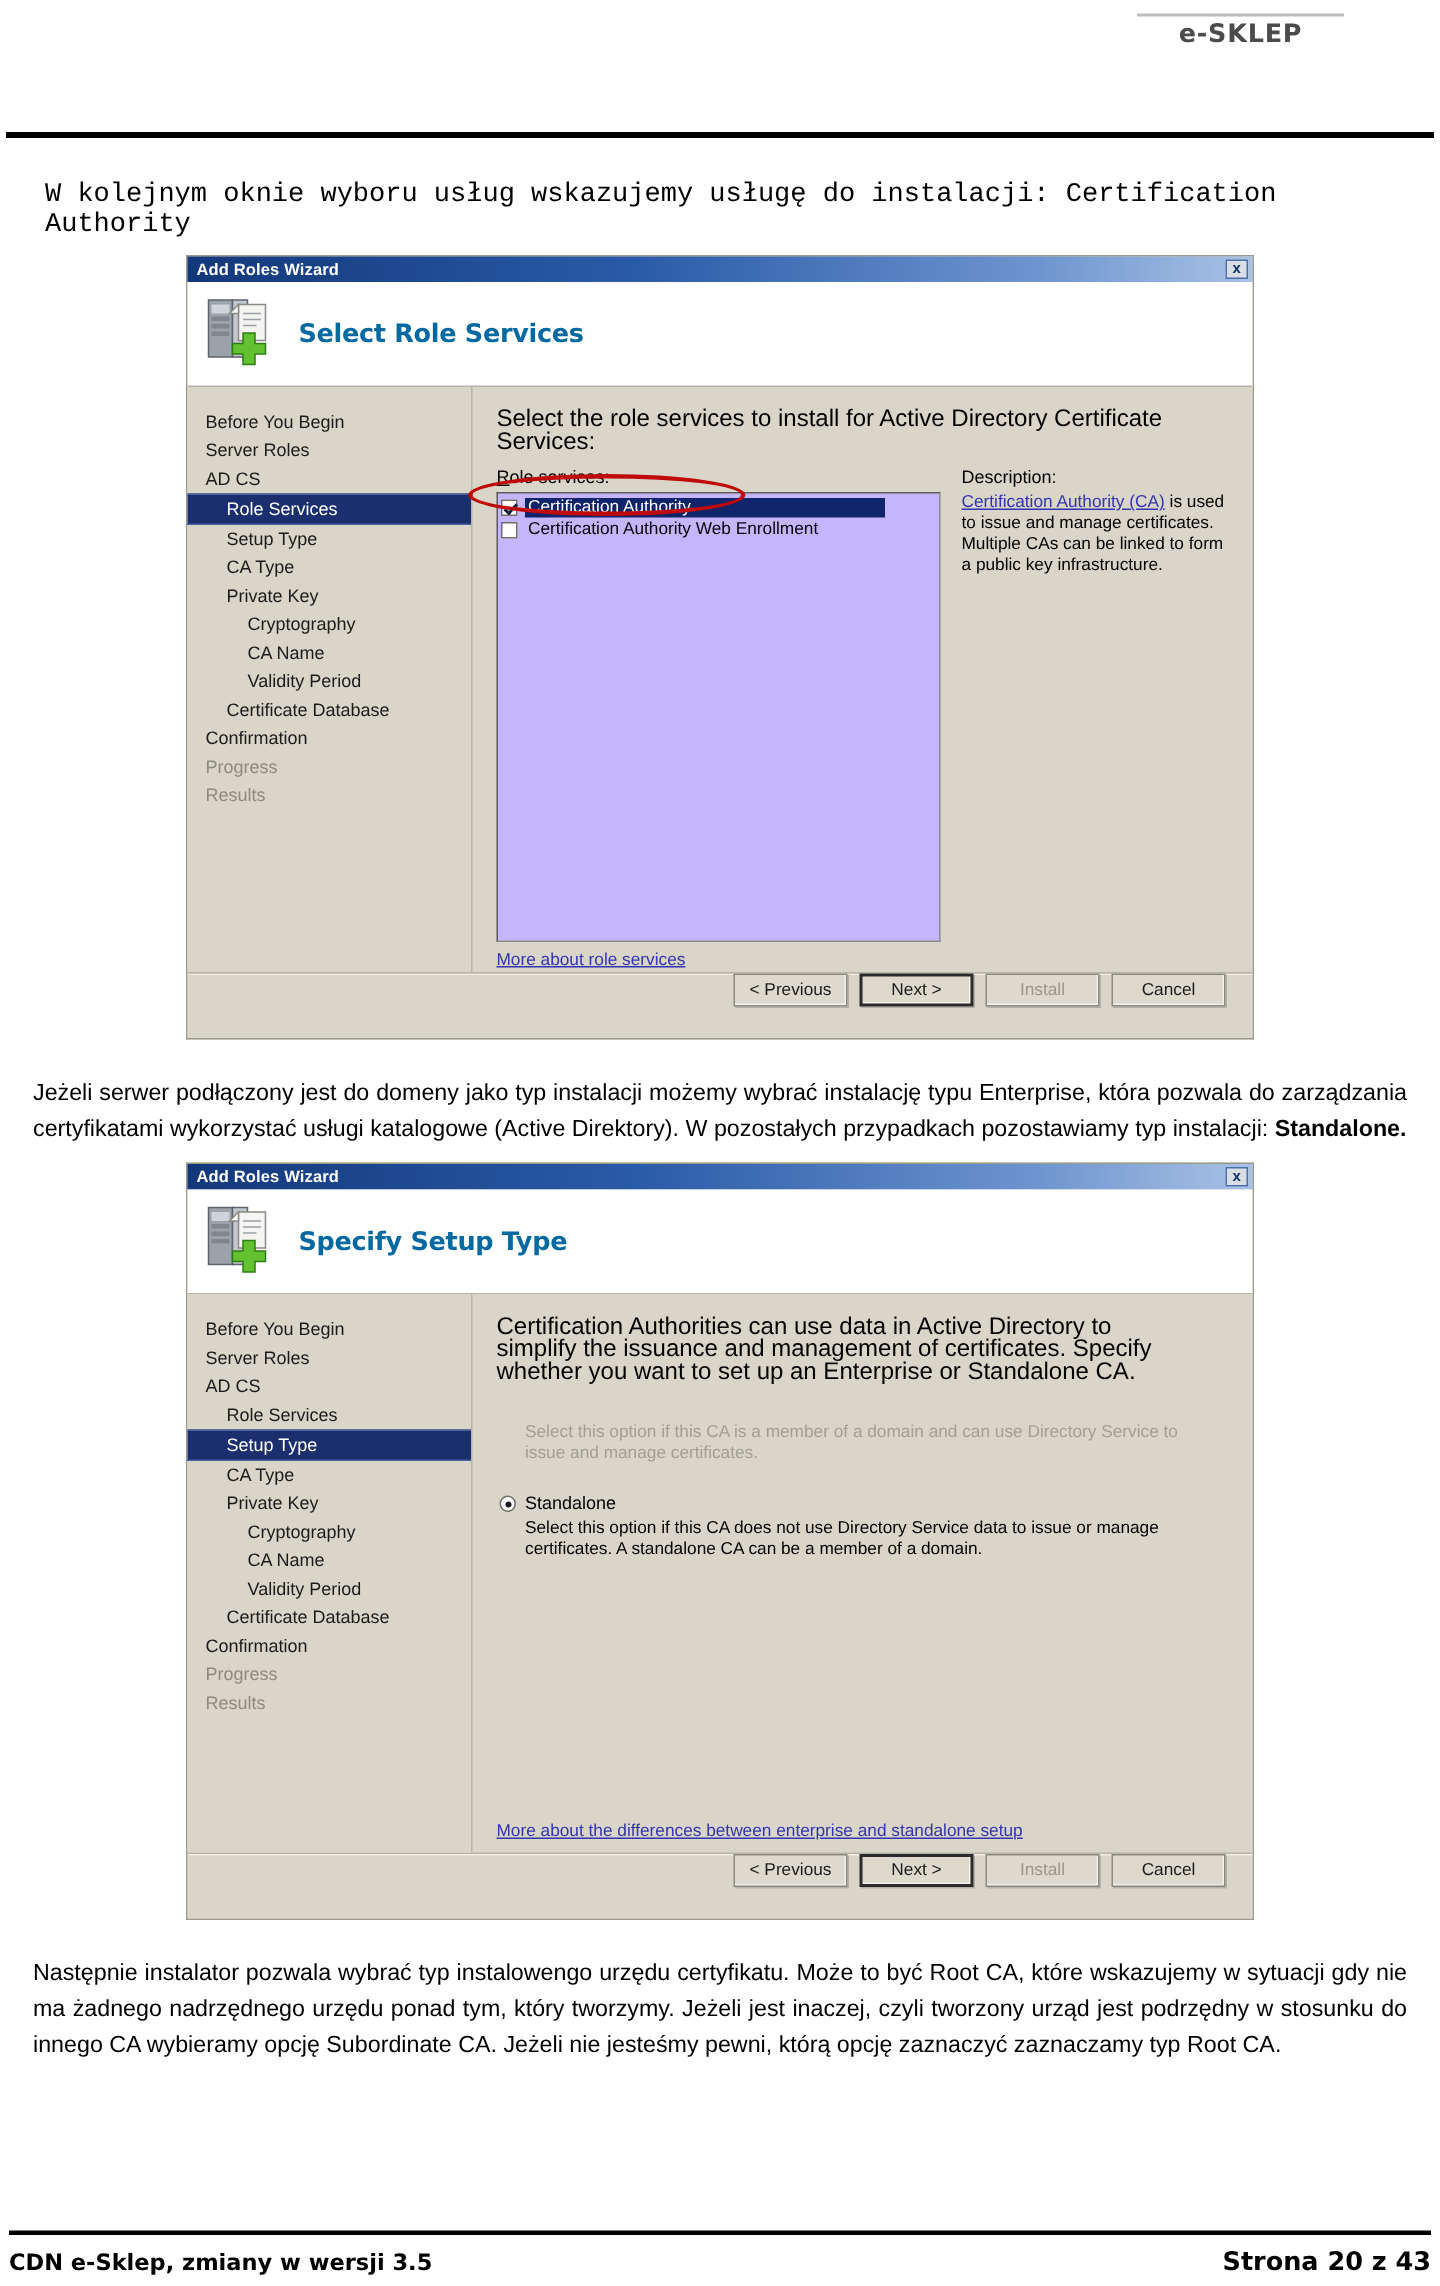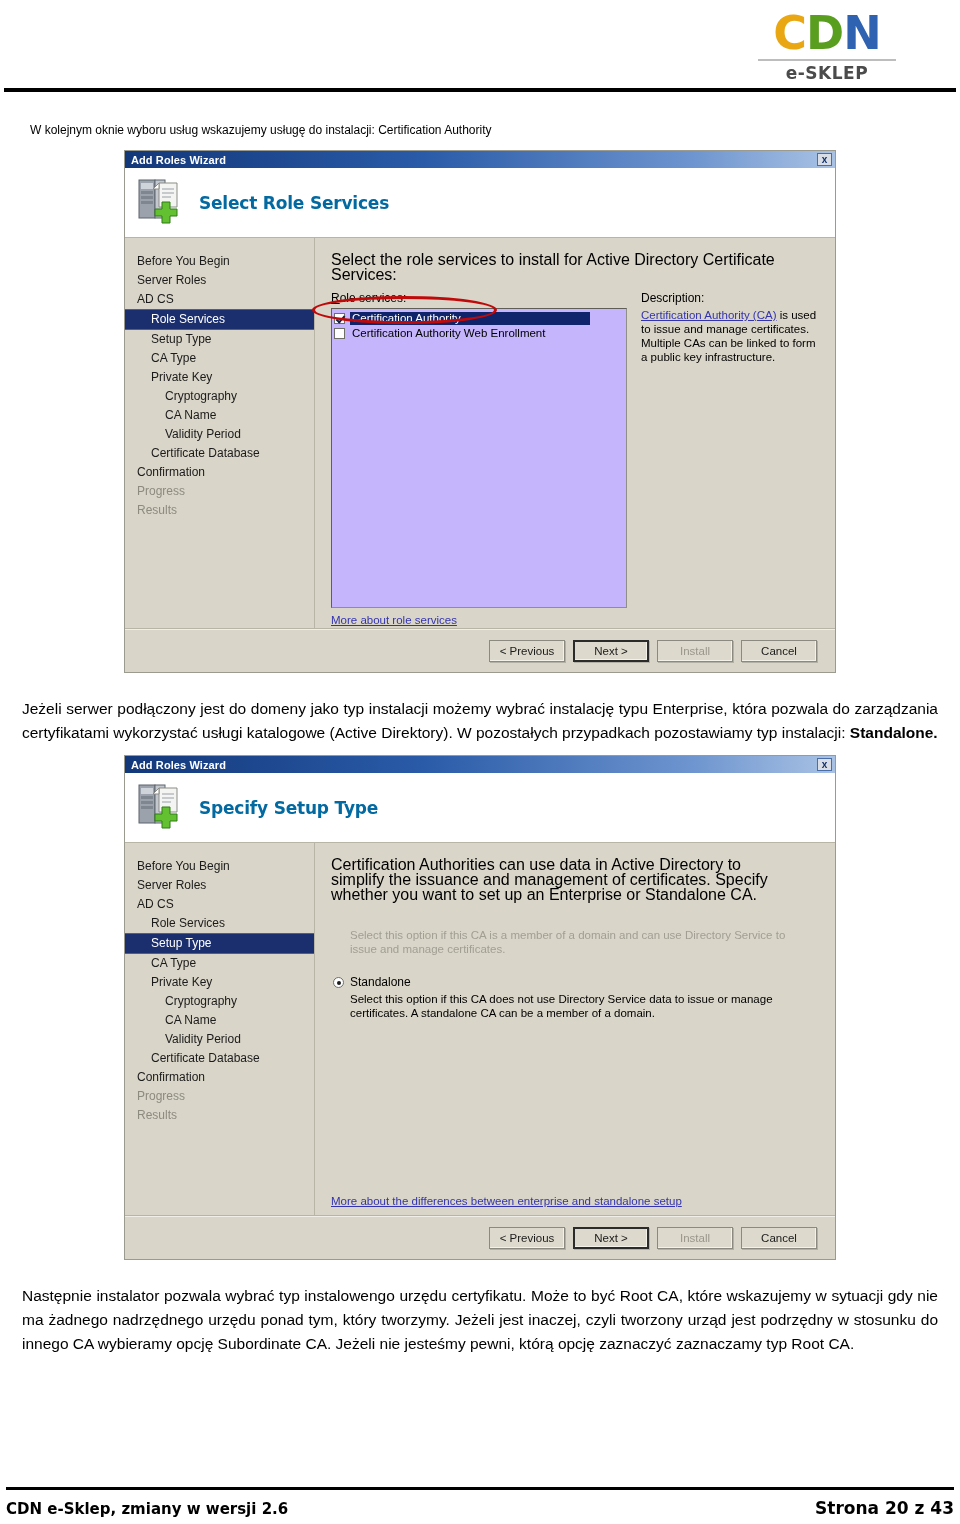--- a/index.html
+++ b/index.html
@@ -52,22 +52,23 @@
     position: absolute;
     left: 4px; right: 4px;
     top: 88px;
     height: 4px;
     background: #000;
   }
 
   
   .intro {
     margin: 24px 30px 0 30px;
-    font-size: 12px;
+    font-size: 18px;
     line-height: 20px;
+    font-family: Liberation Mono, monospace;
   }
   .para {
     margin: 0 22px;
     font-size: 15.5px;
     line-height: 24px;
     text-align: justify;
   }
   .para.p1 { margin-top: 24px; }
   .para.p2 { margin-top: 24px; }
   .b { font-weight: bold; }
@@ -221,21 +222,20 @@
     font-size: 11.5px;
     margin-top: 6px;
     display: inline-block;
   }
 
   .wiz-footer {
     border-top: 1px solid #b8b4a6;
     background: #d9d5c8;
     height: 44px;
     display: flex;
-    align-items: center;
     justify-content: flex-end;
     padding-right: 18px;
     gap: 8px;
     box-shadow: 0 1px 0 #efeee8 inset;
   }
   .btn {
     min-width: 76px;
     height: 22px;
     font-size: 11.5px;
     background: #ddd9cc;
@@ -303,21 +303,20 @@
     font-family: "DejaVu Sans", sans-serif;
   }
   .footer-left { font-size: 15px; font-weight: bold; }
   .footer-right { font-size: 17px; font-weight: bold; }
 </style>
 </head>
 <body>
 
 <div class="page-header">
   <div class="logo">
-    <div class="logo-word"><span class="logo-c">C</span><span class="logo-d">D</span><span class="logo-n">N</span></div>
     <div class="logo-rule"></div>
     <div class="logo-sub">e-SKLEP</div>
   </div>
   <div class="rule-thick"></div>
 </div>
 
 <div class="intro">W kolejnym oknie wyboru usług wskazujemy usługę do instalacji: Certification Authority</div>
 
 <div class="wizard">
   <div class="wiz-titlebar">
@@ -466,16 +465,16 @@
       <div class="btn disabled">Install</div>
       <div class="btn">Cancel</div>
     </div>
 </div>
 
 <div class="para p2">Następnie instalator pozwala wybrać typ instalowengo urzędu certyfikatu. Może to być Root CA, które wskazujemy w sytuacji gdy nie ma żadnego nadrzędnego urzędu ponad tym, który tworzymy. Jeżeli jest inaczej, czyli tworzony urząd jest podrzędny w stosunku do innego CA wybieramy opcję Subordinate CA. Jeżeli nie jesteśmy pewni, którą opcję zaznaczyć zaznaczamy typ Root CA.</div>
 
 <div class="page-footer">
   <div class="footer-rule"></div>
   <div class="footer-row">
-    <div class="footer-left">CDN e-Sklep, zmiany w wersji 2.6</div>
+    <div class="footer-left">CDN e-Sklep, zmiany w wersji 3.5</div>
     <div class="footer-right">Strona 20 z 43</div>
   </div>
 </div>
 
 </body></html>

